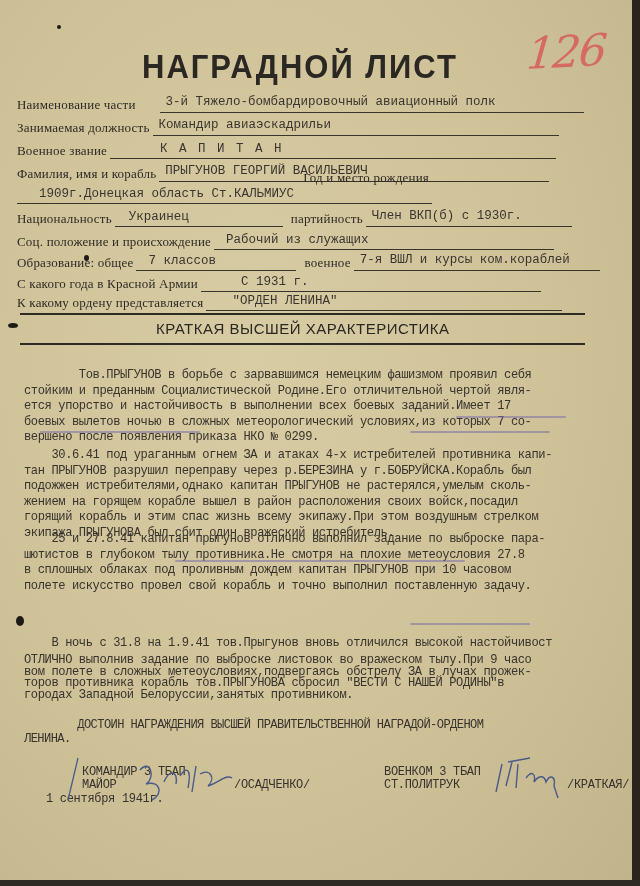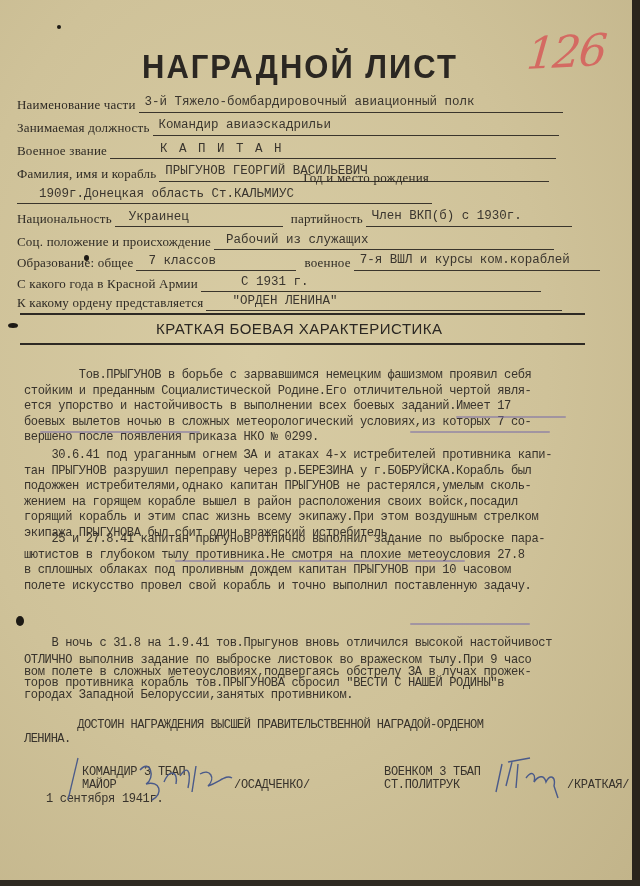--- a/index.html
+++ b/index.html
@@ -57,21 +57,21 @@
 </style>
 </head>
 <body>
 
 <div class="sheet">
 
   <div class="archive-num">126</div>
 
   <div class="title">НАГРАДНОЙ ЛИСТ</div>
 
-  <div class="field" style="top:93px;">
+  <div class="field" style="top:93px;gap:21px;">
     <span class="lbl">Наименование части</span>
     <span class="val" style="width:418px;">3-й Тяжело-бомбардировочный авиационный полк</span>
   </div>
   <div class="field" style="top:116px;">
     <span class="lbl">Занимаемая должность</span>
     <span class="val" style="width:400px;">Командир авиаэскадрильи</span>
   </div>
   <div class="field" style="top:139px;">
     <span class="lbl">Военное звание</span>
     <span class="val" style="width:446px; padding-left:50px; box-sizing:border-box; letter-spacing:2px;">К А П И Т А Н</span>
@@ -103,21 +103,21 @@
   <div class="field" style="top:272px;">
     <span class="lbl">С какого года в Красной Армии</span>
     <span class="val" style="width:340px; padding-left:40px; box-sizing:border-box;">С 1931 г.</span>
   </div>
   <div class="field" style="top:291px;">
     <span class="lbl">К какому ордену представляется</span>
     <span class="val" style="width:356px; padding-left:26px; box-sizing:border-box;">"ОРДЕН ЛЕНИНА"</span>
   </div>
 
   <div class="hr" style="top:313px;"></div>
-  <div class="section-title">КРАТКАЯ БОЕВАЯ ХАРАКТЕРИСТИКА</div>
+  <div class="section-title">КРАТКАЯ ВЫСШЕЙ ХАРАКТЕРИСТИКА</div>
   <div class="hr" style="top:343px;"></div>
 
   <div class="body-text" style="top:368px;">        Тов.ПРЫГУНОВ в борьбе с зарвавшимся немецким фашизмом проявил себя
 стойким и преданным Социалистической Родине.Его отличительной чертой явля-
 ется упорство и настойчивость в выполнении всех боевых заданий.Имеет 17
 боевых вылетов ночью в сложных метеорологический условиях,из которых 7 со-
 вершено после появления приказа НКО № 0299.</div>
   <div class="body-text" style="top:448px;">    30.6.41 под ураганным огнем ЗА и атаках 4-х истребителей противника капи-
 тан ПРЫГУНОВ разрушил переправу через р.БЕРЕЗИНА у г.БОБРУЙСКА.Корабль был
 подожжен истребителями,однако капитан ПРЫГУНОВ не растерялся,умелым сколь-

